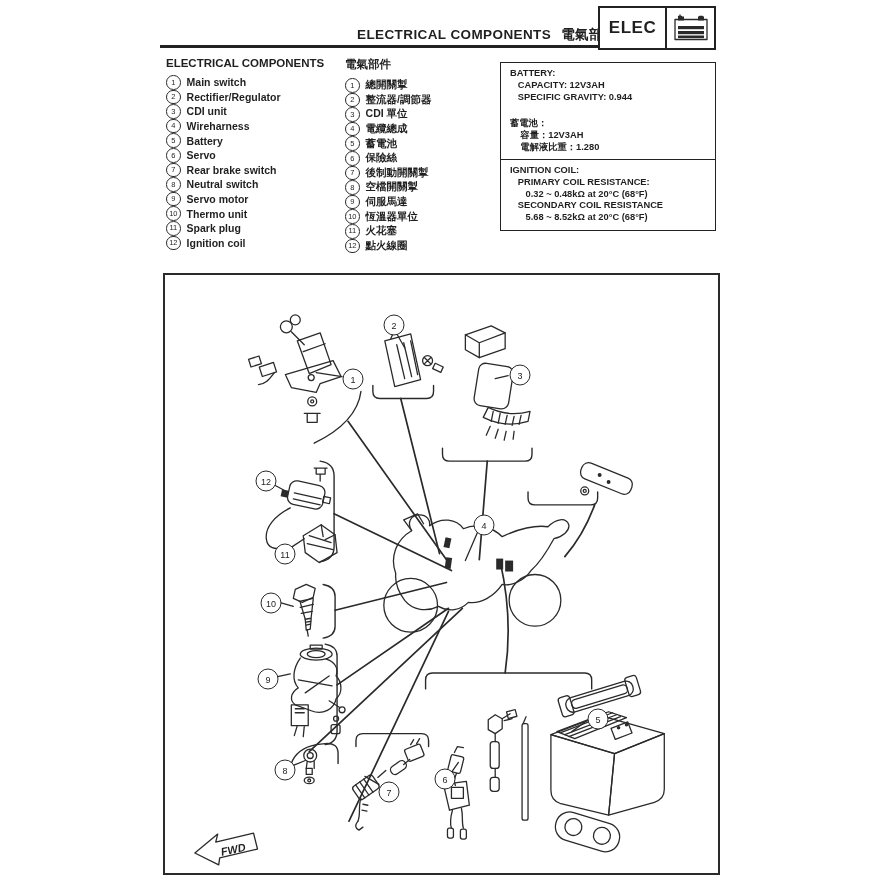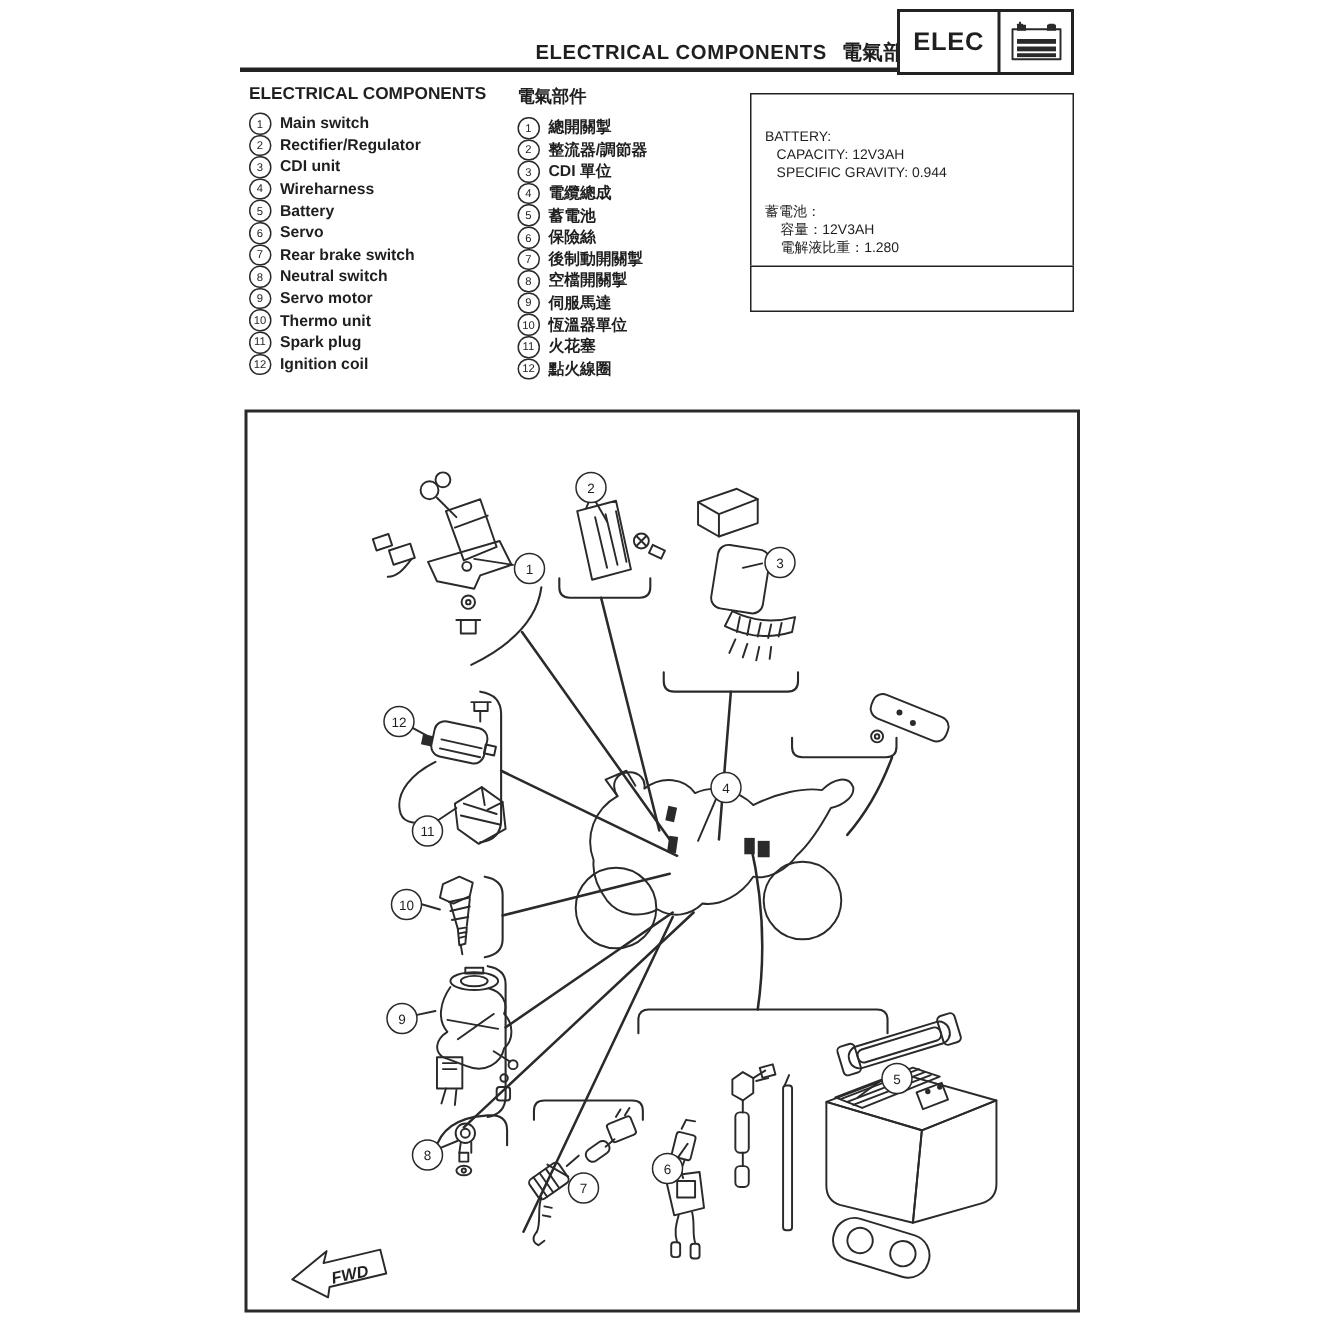--- a/index.html
+++ b/index.html
@@ -18,21 +18,21 @@
   .legend{top:57px;width:175px;}
   .legend-en{left:166px;}
   .legend-zh{left:345px;width:150px;}
   .legend-title{font-size:11.5px;font-weight:bold;margin-bottom:6px;white-space:nowrap;}
   .lrow{display:flex;align-items:center;height:14.6px;}
   .cnum{flex:0 0 auto;width:12.6px;height:12.6px;border:1.2px solid #2a2a2a;border-radius:50%;display:flex;align-items:center;justify-content:center;font-size:7.5px;line-height:1;background:#fff;}
   .llabel{font-size:10.5px;margin-left:6px;white-space:nowrap;font-weight:bold;}
 
   
   .specs{left:500px;top:62px;width:216px;}
-  .spec-box{border:1.7px solid #222;padding:23px 6px 6px 9px;background:#fff;}
+  .spec-box{border:1.7px solid #222;padding:5px 6px 6px 9px;background:#fff;font-weight:bold;}
   .spec-box + .spec-box{margin-top:-1.7px;}
   .specline{font-size:9.3px;line-height:11.8px;white-space:pre;}
   .zh-block{margin-top:15px;}
 
   
   .diagram{left:163px;top:273px;width:553px;height:598px;border:2px solid #2a2a2a;background:#fff;}
   .diagram svg{position:absolute;left:0;top:0;}
   svg .ln{stroke:#2a2a2a;fill:none;stroke-width:1.3;stroke-linecap:round;stroke-linejoin:round;}
   svg .ld{stroke-width:1.7;}
   svg .bk{stroke-width:1.4;}
@@ -205,20 +205,27 @@
         <div class="specline">   CAPACITY: 12V3AH</div>
         <div class="specline">   SPECIFIC GRAVITY: 0.944</div>
     </div>
     <div class="zh-block">
       <div class="specline">蓄電池：</div>
         <div class="specline">    容量：12V3AH</div>
         <div class="specline">    電解液比重：1.280</div>
     </div>
   </div>
   <div class="spec-box">
+    <div>
+      <div class="specline">IGNITION COIL:</div>
+        <div class="specline">   PRIMARY COIL RESISTANCE:</div>
+        <div class="specline">      0.32 ~ 0.48kΩ at 20°C (68°F)</div>
+        <div class="specline">   SECONDARY COIL RESISTANCE</div>
+        <div class="specline">      5.68 ~ 8.52kΩ at 20°C (68°F)</div>
+    </div>
   </div>
 </div>
 
 <div class="abs diagram">
   <svg width="553" height="598" viewBox="0 0 556 601">
 
     <g>
       <path class="ln ld" d="M184,147 L285,289"></path>
       <path class="ln ld" d="M237,124 L276,280"></path>
       <path class="ln ld" d="M324,187 L316,286"></path>

